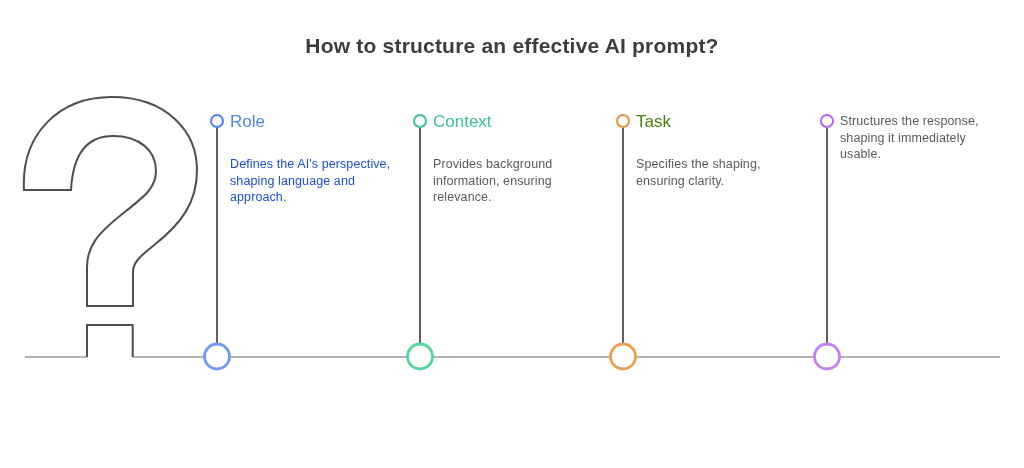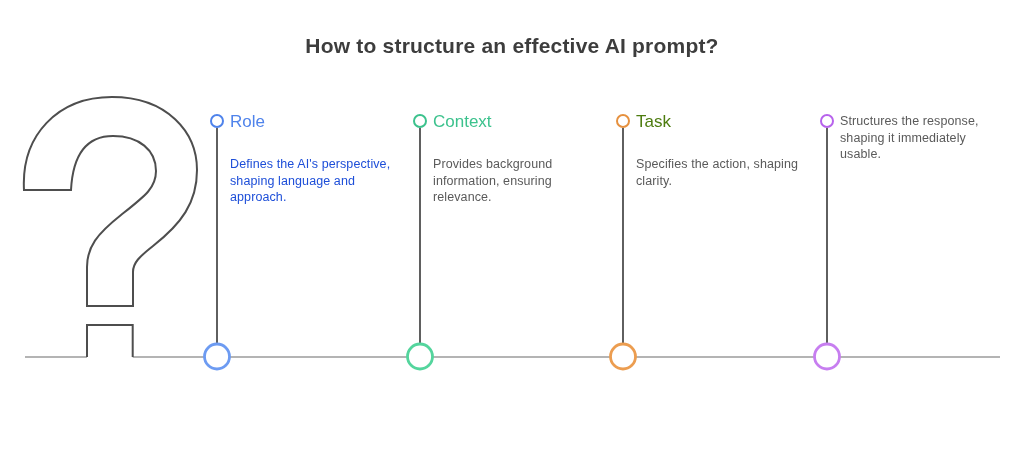--- a/index.html
+++ b/index.html
@@ -102,20 +102,20 @@
     <div class="col-desc" style="color: #1d4ed8;">Defines the AI's perspective, shaping language and approach.</div>
   </div>
 
   <div class="col col-context">
     <div class="col-label" style="color: rgb(60, 194, 141);">Context</div>
     <div class="col-desc" style="color: rgb(90, 90, 90);">Provides background information, ensuring relevance.</div>
   </div>
 
   <div class="col col-task">
     <div class="col-label" style="color: #4d7c0f;">Task</div>
-    <div class="col-desc" style="color: rgb(90, 90, 90);">Specifies the action, shaping clarity.</div>
+    <div class="col-desc" style="color: rgb(90, 90, 90);">Specifies the shaping, ensuring clarity.</div>
   </div>
 
   <div class="col col-format">
     <div class="col-desc" style="color: rgb(90, 90, 90);">Structures the response, shaping it immediately usable.</div>
   </div>
 
 </div>
 
 </body></html>

